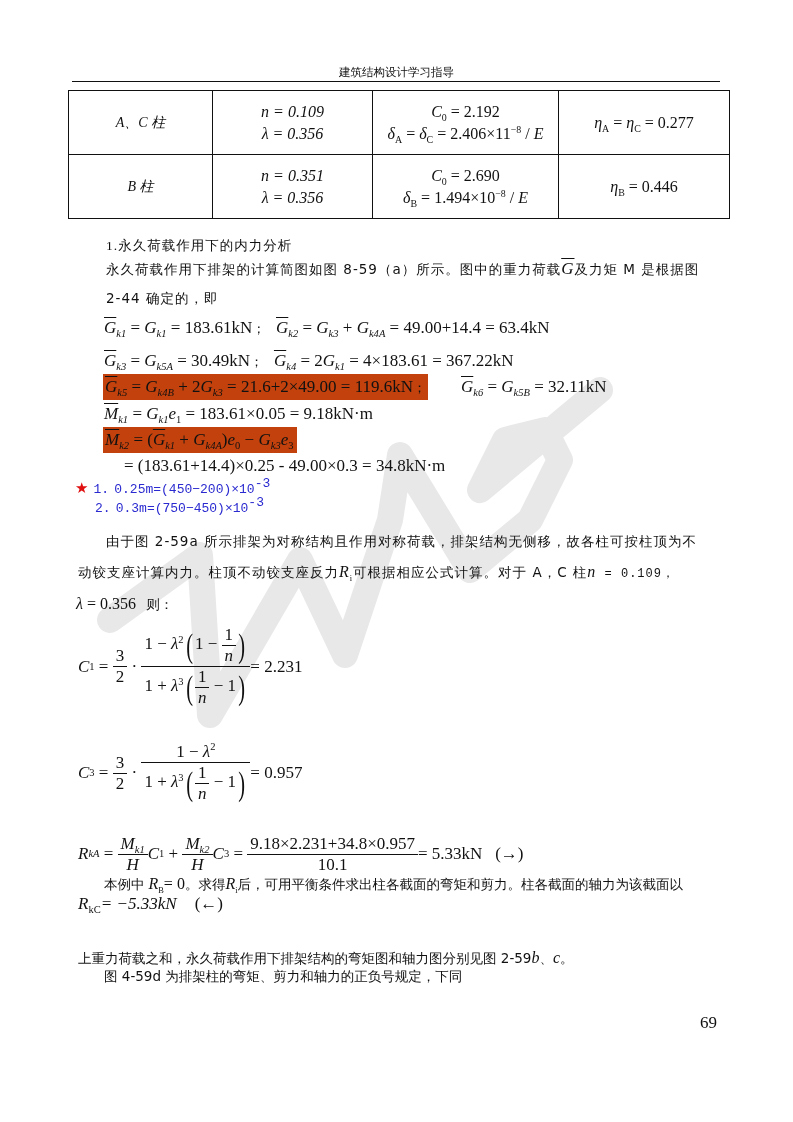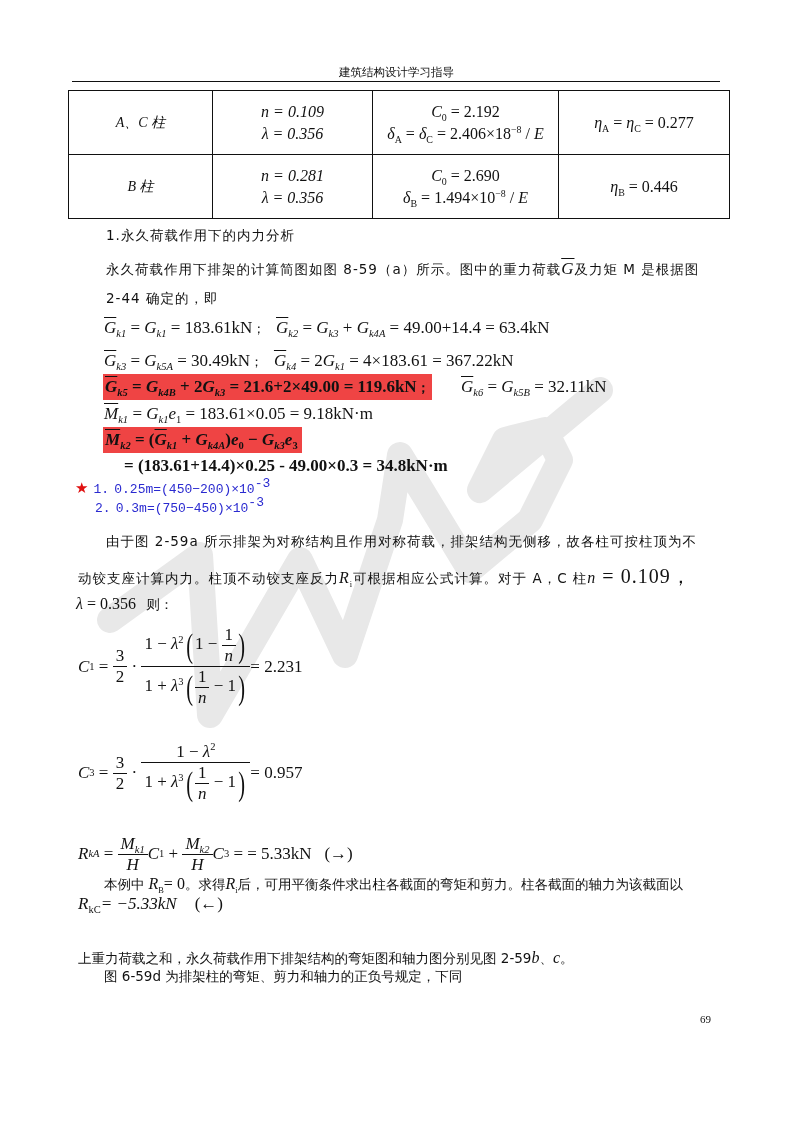--- a/index.html
+++ b/index.html
@@ -19,31 +19,31 @@
   
   table.param { position: absolute; left: 68px; top: 90px; width: 657px; border-collapse: collapse; table-layout: fixed; padding-left: 43px; }
   table.param td { border: 1.3px solid #111; text-align: center; vertical-align: middle; height: 63px; padding: 0; font-size: 16px; line-height: 22px; }
   table.param td.c0 { width: 143px; font-size: 14px; }
   table.param td.c1 { width: 159px; }
   table.param td.c2 { width: 185px; }
   table.param td.c3 { width: 170px; }
 
   .body-text { font-size: 13.5px; letter-spacing: 1px; }
   .eq { font-size: 17px; white-space: nowrap; }
-  .hl { background: #ef4444; font-weight: bold; }
+  .hl { background: #c2410c; }
   .note { color: #2a2ad0; font-family: "Liberation Mono", monospace; font-size: 13px; }
   .star { color: #e01010; font-size: 15px; }
 
   .frac { display: inline-block; vertical-align: middle; text-align: center; }
   .frac > span { display: block; padding: 0 3px; }
   .frac > span.num { border-bottom: 1.2px solid #111; }
   .paren { font-size: 34px; font-weight: 100; vertical-align: middle; transform: scaleX(0.6); display: inline-block; }
 
   .watermark { left: 0; top: 0; width: 793px; height: 1122px; pointer-events: none; }
-  .page-num { left: 700px; top: 1013px; font-size: 11px; }
+  .page-num { left: 700px; top: 1013px; font-size: 17px; }
 </style>
 </head>
 <body>
 
 <svg class="abs watermark" viewBox="0 0 793 1122">
   <g fill="none" stroke="#e8e8e8" stroke-width="26" stroke-linecap="round" stroke-linejoin="round">
     <path d="M110 620 L200 555 L210 715 L300 560 L345 655 L390 520 L400 455 L470 570 L530 520 L560 460 L545 430 L505 440 L480 490 L600 390"></path>
   </g>
 </svg>
 
@@ -53,44 +53,44 @@
 <table class="param">
   <tbody>
       <tr>
     <td class="c0"><span class="m" style="font-style:italic">A、C 柱</span></td>
     <td class="c1">
       <div class="m">n <span class="mr">= 0.109</span></div>
       <div class="m">λ <span class="mr">= 0.356</span></div>
     </td>
     <td class="c2">
       <div><span class="m">C</span><sub class="mr">0</sub><span class="mr"> = 2.192</span></div>
-      <div><span class="m">δ</span><sub class="mr">A</sub><span class="mr"> = </span><span class="m">δ</span><sub class="mr">C</sub><span class="mr"> = 2.406×18</span><sup class="mr">−8</sup><span class="mr"> / </span><span class="m">E</span></div>
+      <div><span class="m">δ</span><sub class="mr">A</sub><span class="mr"> = </span><span class="m">δ</span><sub class="mr">C</sub><span class="mr"> = 2.406×11</span><sup class="mr">−8</sup><span class="mr"> / </span><span class="m">E</span></div>
     </td>
     <td class="c3">
       <span class="m">η</span><sub class="mr">A</sub><span class="mr"> = </span><span class="m">η</span><sub class="mr">C</sub><span class="mr"> = 0.277</span>
     </td>
   </tr>
   <tr>
     <td class="c0"><span class="m">B 柱</span></td>
     <td class="c1">
-      <div class="m">n <span class="mr">= 0.281</span></div>
+      <div class="m">n <span class="mr">= 0.351</span></div>
       <div class="m">λ <span class="mr">= 0.356</span></div>
     </td>
     <td class="c2">
       <div><span class="m">C</span><sub class="mr">0</sub><span class="mr"> = 2.690</span></div>
       <div><span class="m">δ</span><sub class="mr">B</sub><span class="mr"> = 1.494×10</span><sup class="mr">−8</sup><span class="mr"> / </span><span class="m">E</span></div>
     </td>
     <td class="c3">
       <span class="m">η</span><sub class="mr">B</sub><span class="mr"> = 0.446</span>
     </td>
   </tr>
 </tbody>
   </table>
 
-<div class="abs body-text cjk" style="left:106px; top:227px;">1.永久荷载作用下的内力分析</div>
+<div class="abs body-text cjk" style="left:106px; top:237px;font-family:Liberation Serif, serif;">1.永久荷载作用下的内力分析</div>
 
 <div class="abs body-text cjk" style="left:106px; top:259px; white-space:nowrap;">
   <span>永久荷载作用下排架的计算简图如图 8-59（a）所示。图中的重力荷载</span><span class="m ov" style="font-size:17px;">G</span><span>及力矩 M 是根据图</span>
 </div>
 <div class="abs body-text cjk" style="left:106px; top:290px;">2-44 确定的，即</div>
 
 <div class="abs eq" style="left:104px; top:317px;">
   <span class="m ov">G</span><sub class="m">k1</sub><span class="mr"> = </span><span class="m">G</span><sub class="m">k1</sub><span class="mr"> = </span><span class="mr">183.61kN</span><span class="cjk" style="font-size:13px;">；</span>
   &nbsp;<span class="m ov">G</span><sub class="m">k2</sub><span class="mr"> = </span><span class="m">G</span><sub class="m">k3</sub><span class="mr"> + </span><span class="m">G</span><sub class="m">k4A</sub><span class="mr"> = </span><span class="mr">49.00+14.4 = 63.4kN</span>
 </div>
@@ -107,37 +107,37 @@
   <span class="m ov">G</span><sub class="m">k6</sub><span class="mr"> = </span><span class="m">G</span><sub class="m">k5B</sub><span class="mr"> = </span><span class="mr">32.11kN</span>
 </div>
 
 <div class="abs eq" style="left:104px; top:403px;">
   <span class="m ov">M</span><sub class="m">k1</sub><span class="mr"> = </span><span class="m">G</span><sub class="m">k1</sub><span class="m">e</span><sub class="mr">1</sub><span class="mr"> = </span><span class="mr">183.61×0.05 = 9.18kN·m</span>
 </div>
 
 <div class="abs eq hl" style="left:103px; top:427px; padding:2px 4px 3px 2px;">
   <span class="m ov">M</span><sub class="m">k2</sub><span class="mr"> = (</span><span class="m ov">G</span><sub class="m">k1</sub><span class="mr"> + </span><span class="m">G</span><sub class="m">k4A</sub><span class="mr">)</span><span class="m">e</span><sub class="mr">0</sub><span class="mr"> − </span><span class="m">G</span><sub class="m">k3</sub><span class="m">e</span><sub class="mr">3</sub>
 </div>
-<div class="abs eq" style="left:124px; top:455px;font-weight:bold;">
+<div class="abs eq" style="left:124px; top:455px;">
   <span class="mr">= </span><span class="mr">(183.61+14.4)×0.25 - 49.00×0.3 = 34.8kN·m</span>
 </div>
 
 <div class="abs" style="left:75px; top:478px; white-space:nowrap;">
   <span class="star">★</span>
   <span class="note">1.</span>
   <span class="note">0.25m=(450−200)×10</span><sup class="note">-3</sup>
 </div>
 <div class="abs" style="left:95px; top:497px; white-space:nowrap;">
   <span class="note">2.</span>
   <span class="note">0.3m=(750−450)×10</span><sup class="note">-3</sup>
 </div>
 
 <div class="abs body-text cjk" style="left:106px; top:533px; white-space:nowrap;">由于图 2-59a 所示排架为对称结构且作用对称荷载，排架结构无侧移，故各柱可按柱顶为不</div>
 <div class="abs body-text cjk" style="left:78px; top:563px; white-space:nowrap;">
-  <span>动铰支座计算内力。柱顶不动铰支座反力</span><span class="m" style="font-size:16px;">R</span><sub class="mr">i</sub><span>可根据相应公式计算。对于 A，C 柱</span><span class="m" style="font-size:16px;">n</span><span class="mr" style="font-size:20px;"> = 0.109，</span>
+  <span>动铰支座计算内力。柱顶不动铰支座反力</span><span class="m" style="font-size:16px;">R</span><sub class="mr">i</sub><span>可根据相应公式计算。对于 A，C 柱</span><span class="m" style="font-size:16px;">n</span><span class="mr" style="font-size:12px;font-family:Liberation Mono, monospace;"> = 0.109，</span>
 </div>
 <div class="abs cjk" style="left:76px; top:594px; font-size:16px; white-space:nowrap;">
   <span class="m">λ</span><span class="mr"> = 0.356</span>&nbsp;&nbsp;<span style="font-size:13.5px;">则：</span>
 </div>
 
 <div class="abs eq" style="left:78px; top:625px; display:flex; align-items:center;">
   <span class="m">C</span>
     <sub class="mr">1</sub>
     <span class="mr">&nbsp;=&nbsp;</span>
   <span class="frac mr">
@@ -179,31 +179,35 @@
     <span class="m">C</span>
     <sub class="mr">1</sub>
     <span class="mr">&nbsp;+&nbsp;</span>
   <span class="frac">
       <span class="num"><span class="m">M</span><sub class="m">k2</sub></span>
       <span class="m">H</span>
     </span>
     <span class="m">C</span>
     <sub class="mr">3</sub>
     <span class="mr">&nbsp;=&nbsp;</span>
+  <span class="frac mr">
+      <span class="num">9.18×2.231+34.8×0.957</span>
+      <span>10.1</span>
+    </span>
   <span class="mr">= 5.33kN</span>
   <span class="mr">&nbsp;&nbsp;&nbsp;</span>
     <span class="mr">(→)</span>
 </div>
 
 <div class="abs eq" style="left:78px; top:893px;">
   <span class="m">R</span><sub class="mr">kC</sub><span class="m">= −5.33kN</span>
   <span class="mr">&nbsp;&nbsp;&nbsp;</span><span class="mr">(←)</span>
 </div>
 
 <div class="abs body-text cjk" style="left:104px; top:875px; white-space:nowrap; letter-spacing:0;">
   <span>本例中</span><span class="m" style="font-size:16px;"> R</span><sub class="mr">B</sub><span class="mr" style="font-size:16px;">= 0</span><span>。求得</span><span class="m" style="font-size:16px;">R</span><sub class="mr">i</sub><span>后，可用平衡条件求出柱各截面的弯矩和剪力。柱各截面的轴力为该截面以</span>
 </div>
 <div class="abs body-text cjk" style="left:78px; top:949px; white-space:nowrap; letter-spacing:0;">
   <span>上重力荷载之和，永久荷载作用下排架结构的弯矩图和轴力图分别见图 2-59</span><span class="m" style="font-size:16px;">b</span><span>、</span><span class="m" style="font-size:16px;">c</span><span>。</span>
 </div>
-<div class="abs body-text cjk" style="left:104px; top:968px; white-space:nowrap; letter-spacing:0;">图 6-59d 为排架柱的弯矩、剪力和轴力的正负号规定，下同</div>
+<div class="abs body-text cjk" style="left:104px; top:968px; white-space:nowrap; letter-spacing:0;">图 4-59d 为排架柱的弯矩、剪力和轴力的正负号规定，下同</div>
 
 <div class="abs page-num mr">69</div>
 
 </body></html>

